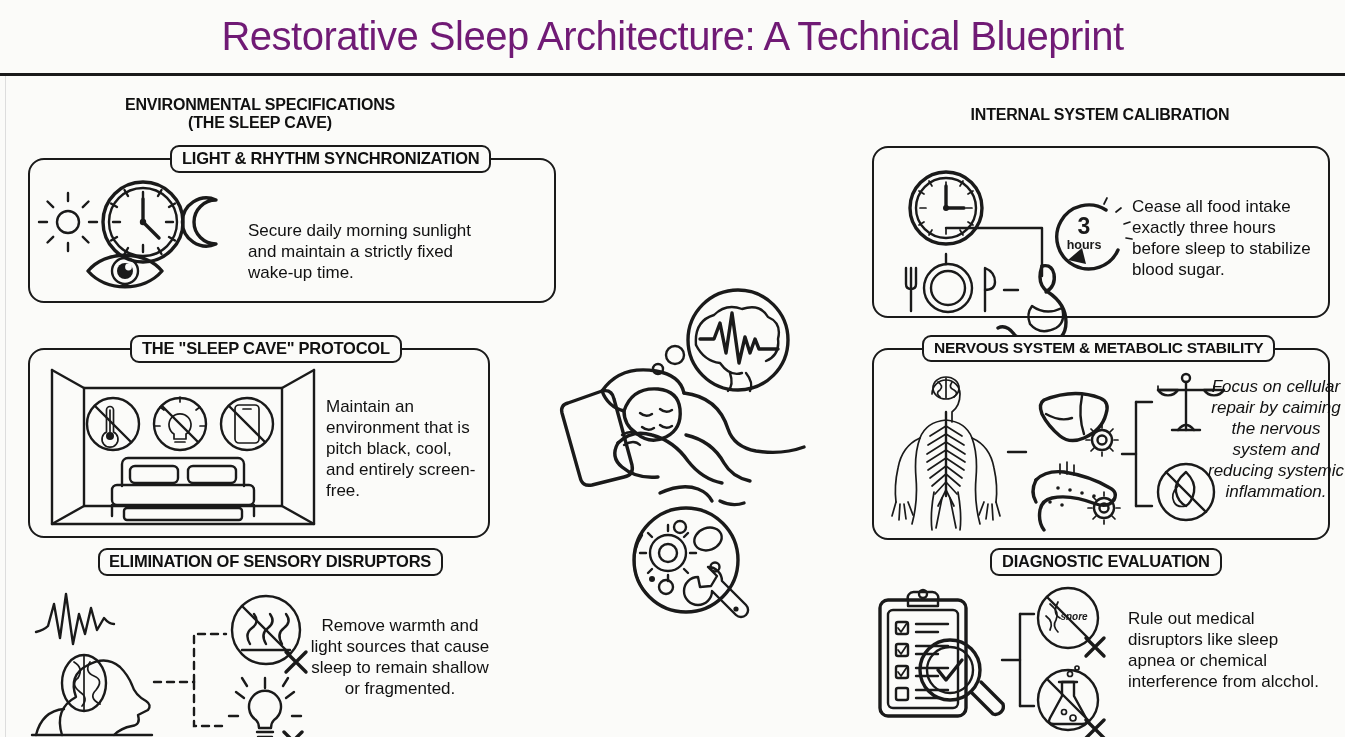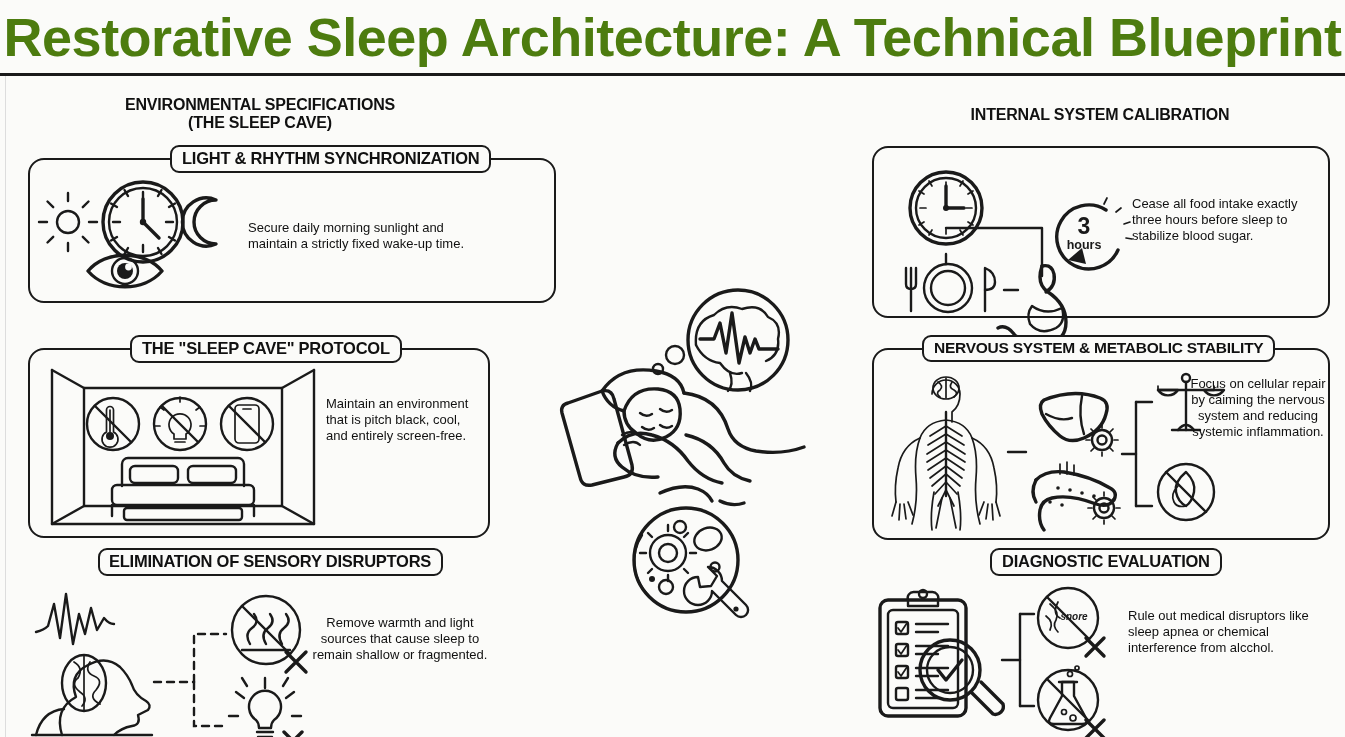--- a/index.html
+++ b/index.html
@@ -12,22 +12,22 @@
   }
   #page { position:relative; width:1345px; height:737px; background:#fbfbf9; }
 
   
   .title-bar {
     position:absolute; left:0; top:0; width:1345px; height:76px;
     border-bottom:3px solid #1a1a1a;
     display:flex; align-items:center; justify-content:center;
   }
   .title-bar .title {
-    font-size:54px; font-weight:bold; letter-spacing:-0.5px;
-    white-space:nowrap; color:#4d7c0f;
+    font-size:40px; font-weight:normal; letter-spacing:-0.5px;
+    white-space:nowrap; color:#701a75;
   }
   .edge-left {
     position:absolute; left:5px; top:76px; width:1px; height:661px;
     background:#dddddd;
   }
 
   
   .col-head {
     position:absolute; text-align:center;
     font-weight:bold; font-size:16px; line-height:1.12;
@@ -43,21 +43,21 @@
   }
   .pill {
     position:absolute; top:-15px;
     border:2.5px solid #1a1a1a; border-radius:9px; background:#fbfbf9;
     padding:3px 10px 4px 10px;
     font-weight:bold; font-size:16.5px; letter-spacing:-0.25px;
     white-space:nowrap; color:#111; line-height:1.05;
   }
   .pill.small { font-size:15.5px; }
   .body-text {
-    position:absolute; font-size:13px; line-height:1.24; color:#111;
+    position:absolute; font-size:17px; line-height:1.24; color:#111;
   }
   .body-text.center { text-align:center; }
 
   svg { display:block; overflow:visible; }
   .ln { fill:none; stroke:#1a1a1a; stroke-width:2.4;
         stroke-linecap:round; stroke-linejoin:round; }
   .ln-thin { fill:none; stroke:#1a1a1a; stroke-width:1.7;
         stroke-linecap:round; stroke-linejoin:round; }
   .ln-thick { fill:none; stroke:#1a1a1a; stroke-width:3.4;
         stroke-linecap:round; stroke-linejoin:round; }
@@ -520,21 +520,21 @@
 
         <g>
           <circle class="ln" cx="300" cy="124" r="28"></circle>
           <path class="ln" d="M300 104 q10 10 8 20 q-2 10 -8 14 q-8 -4 -10 -14 q-2 -10 10 -20 z"></path>
           <path class="ln-thin" d="M292 118 q-8 8 -4 16 q3 6 12 4"></path>
           <path class="ln" d="M280 104 L320 144"></path>
         </g>
       </svg>
     </div>
 
-    <div class="body-text center" style="left:315px; top:26px; width:138px;">Focus on cellular repair by caiming the nervous system and reducing systemic inflammation.</div>
+    <div class="body-text center" style="left:333px; top:26px; width:138px;font-style:italic;">Focus on cellular repair by caiming the nervous system and reducing systemic inflammation.</div>
   </div>
 
   <div class="card" style="left:872px; top:556px; width:458px; height:181px;">
     <div class="pill" style="left:118px; top:-8px;">DIAGNOSTIC EVALUATION</div>
 
     <div class="art" style="left:2px; top:30px;">
       <svg width="250" height="150" viewBox="0 0 250 150">
 
         <g>
           <rect class="ln-thick" x="6" y="14" width="86" height="116" rx="8"></rect>

